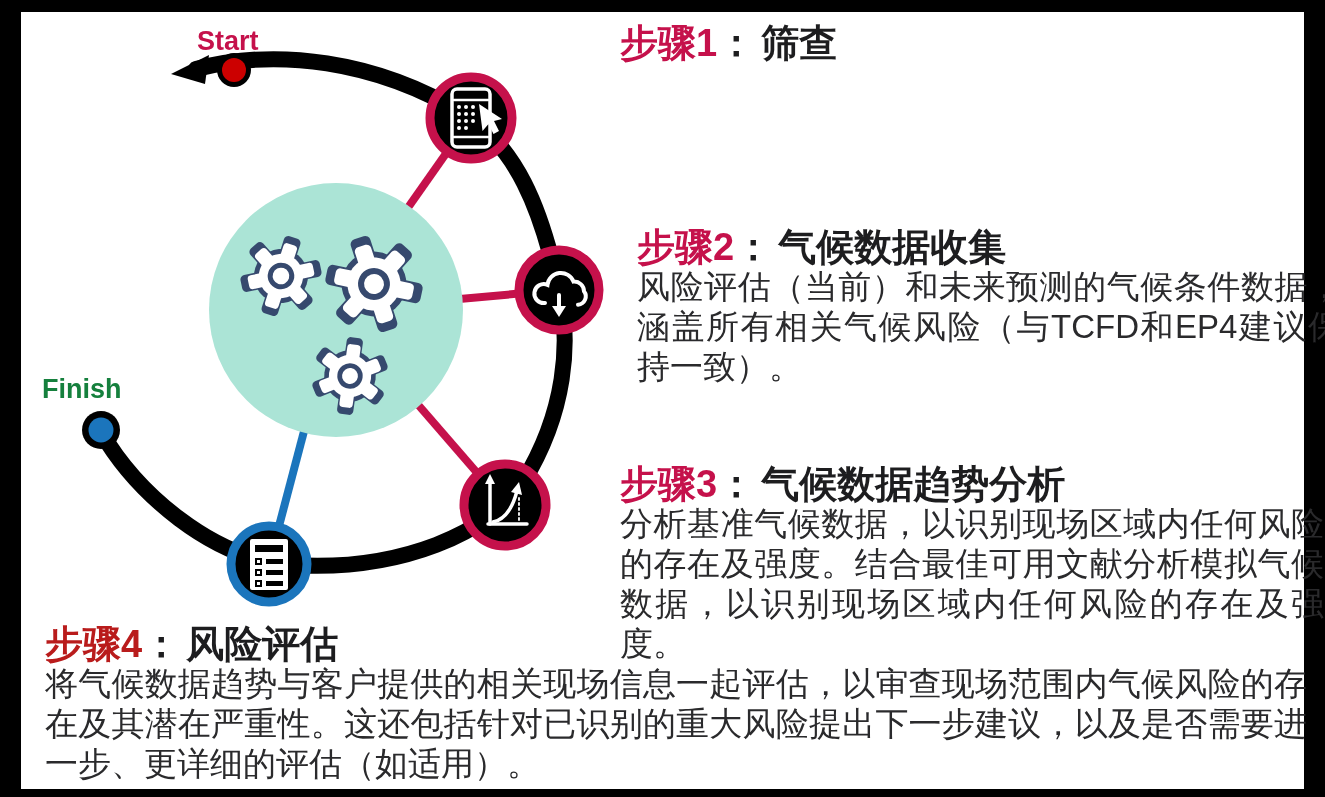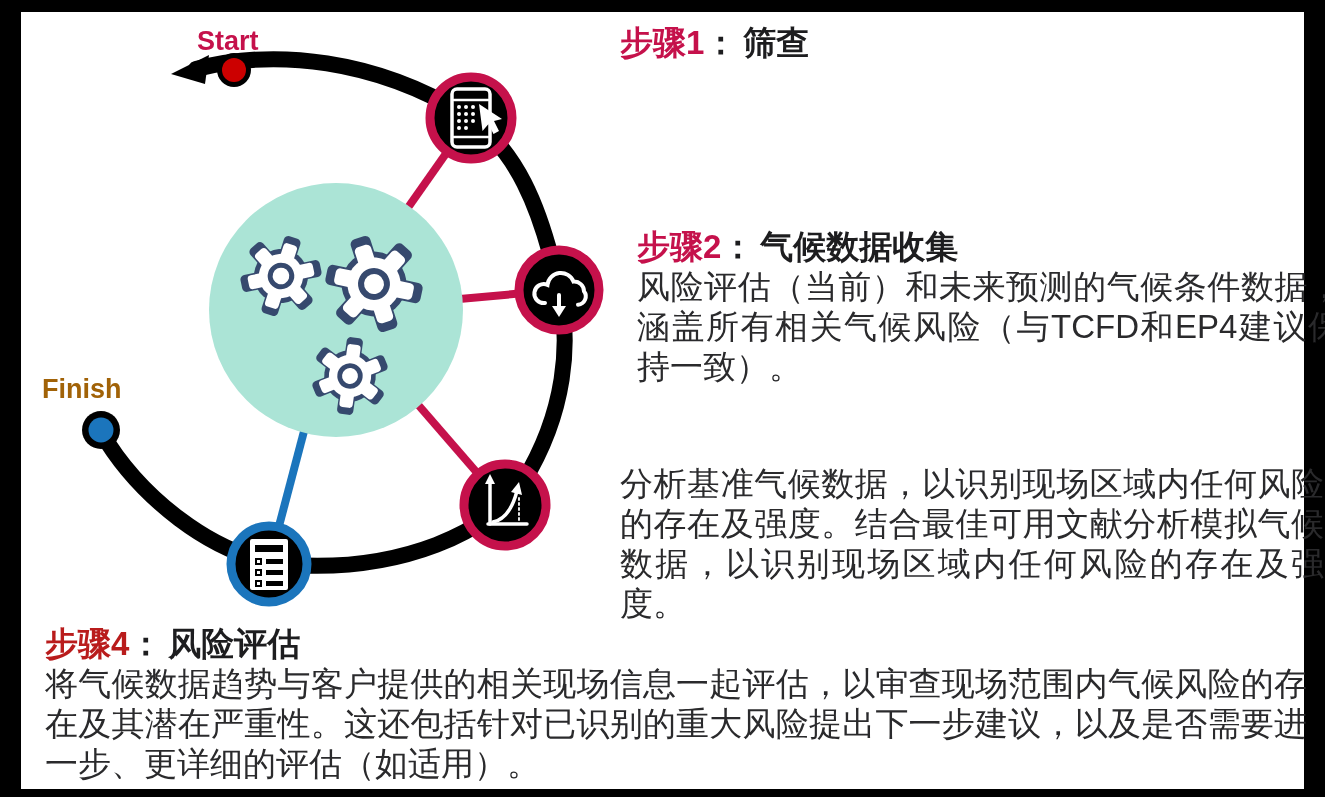--- a/index.html
+++ b/index.html
@@ -3,24 +3,24 @@
 <meta charset="utf-8">
 <style>
   html,body{margin:0;padding:0;background:#000;}
   #page{position:relative;width:1325px;height:797px;background:#000;overflow:hidden;
         font-family:"Liberation Sans",sans-serif;}
   #canvas{position:absolute;left:21px;top:12px;width:1283px;height:777px;background:#fff;}
   #diagram-svg{position:absolute;left:0;top:0;width:605px;height:625px;pointer-events:none;}
 
   .diagram-label{position:absolute;font-weight:bold;font-size:27px;letter-spacing:0;}
   #start-label{left:176px;top:14px;color:#C5114B;}
-  #finish-label{left:21px;top:362px;color:#a16207;}
+  #finish-label{left:21px;top:362px;color:#15803d;}
 
   .step{position:absolute;}
-  .step-heading{font-size:33px;font-weight:bold;line-height:40px;color:#1d1d1f;white-space:nowrap;}
+  .step-heading{font-size:38px;font-weight:bold;line-height:40px;color:#1d1d1f;white-space:nowrap;}
   .step-heading .ttl{margin-left:6px;}
   .num-c{color:#C5114B;}
   .num-b{color:#b91c1c;}
   .colon{color:#1d1d1f;}
   .step-body{font-size:33px;line-height:40px;color:#2a2a2c;text-align:justify;
              word-break:break-all;overflow-wrap:anywhere;}
   #step-1{left:599px;top:11px;width:704px;}
   #step-2{left:616px;top:215px;width:704px;}
   #step-3{left:599px;top:452px;width:704px;}
   #step-4{left:24px;top:612px;width:1262px;}
@@ -147,20 +147,21 @@
     <div id="step-1" class="step">
       <div class="step-heading"><span class="num-c">步骤1</span><span class="colon">：</span><span class="ttl">筛查</span></div>
     </div>
 
     <div id="step-2" class="step">
       <div class="step-heading"><span class="num-c">步骤2</span><span class="colon">：</span><span class="ttl">气候数据收集</span></div>
       <div class="step-body">风险评估（当前）和未来预测的气候条件数据，涵盖所有相关气候风险（与TCFD和EP4建议保持一致）。</div>
     </div>
 
     <div id="step-3" class="step">
+      <div class="step-heading"><span class="num-c">步骤3</span><span class="colon">：</span><span class="ttl">气候数据趋势分析</span></div>
       <div class="step-body">分析基准气候数据，以识别现场区域内任何风险的存在及强度。结合最佳可用文献分析模拟气候数据，以识别现场区域内任何风险的存在及强度。</div>
     </div>
 
     <div id="step-4" class="step">
       <div class="step-heading"><span class="num-b">步骤4</span><span class="colon">：</span><span class="ttl">风险评估</span></div>
       <div class="step-body">将气候数据趋势与客户提供的相关现场信息一起评估，以审查现场范围内气候风险的存在及其潜在严重性。这还包括针对已识别的重大风险提出下一步建议，以及是否需要进一步、更详细的评估（如适用）。</div>
     </div>
 
   </div>
 </div>

